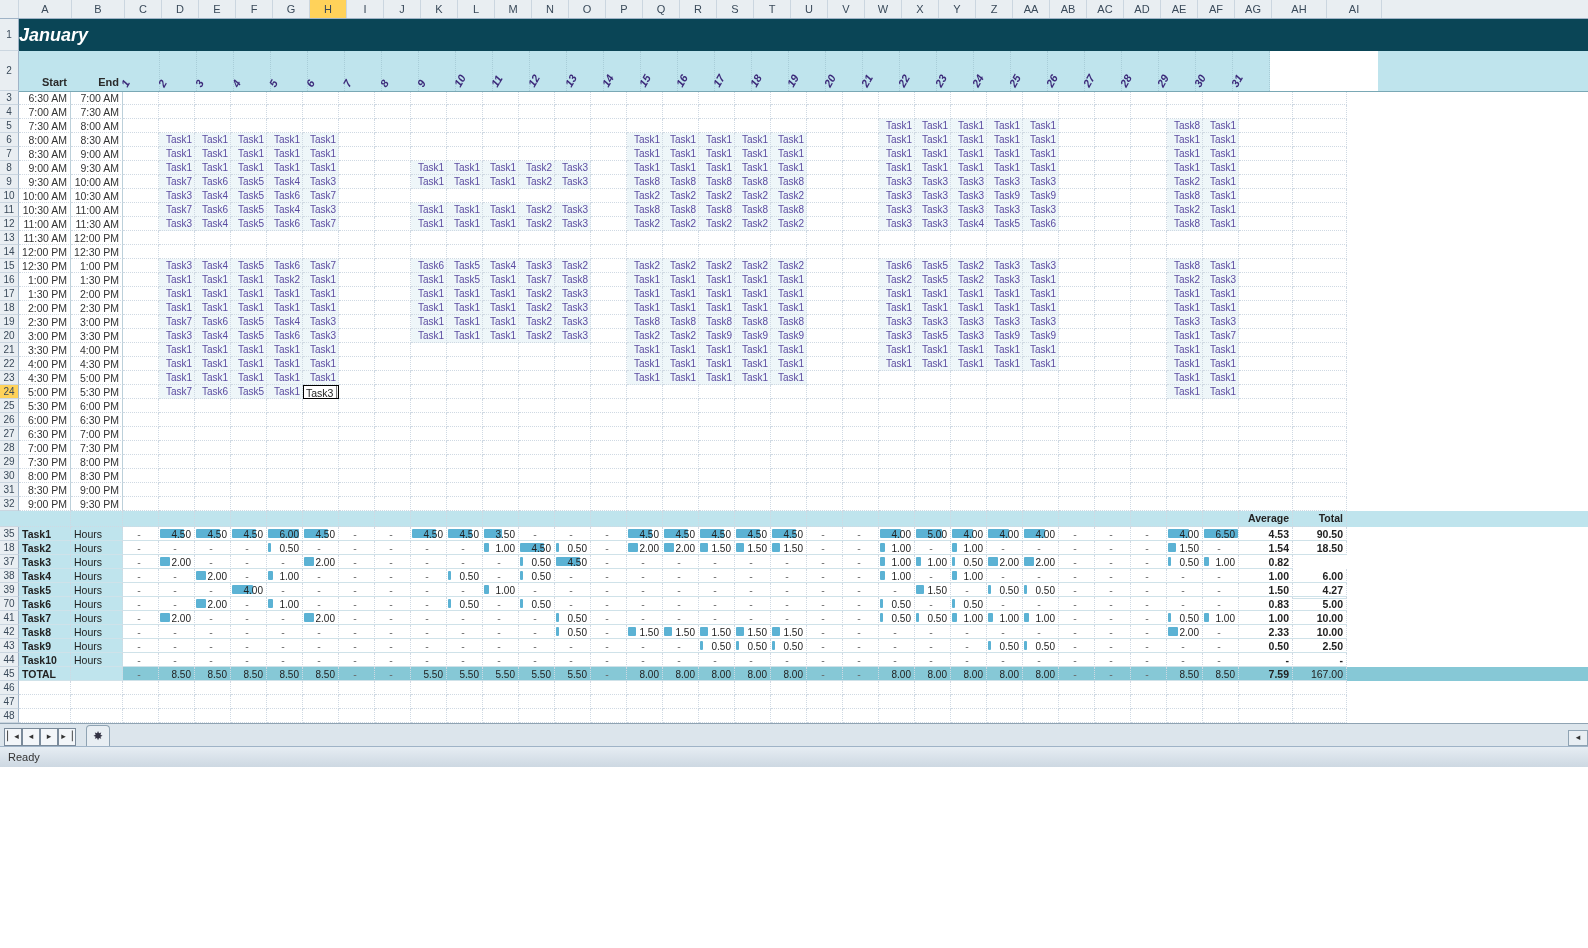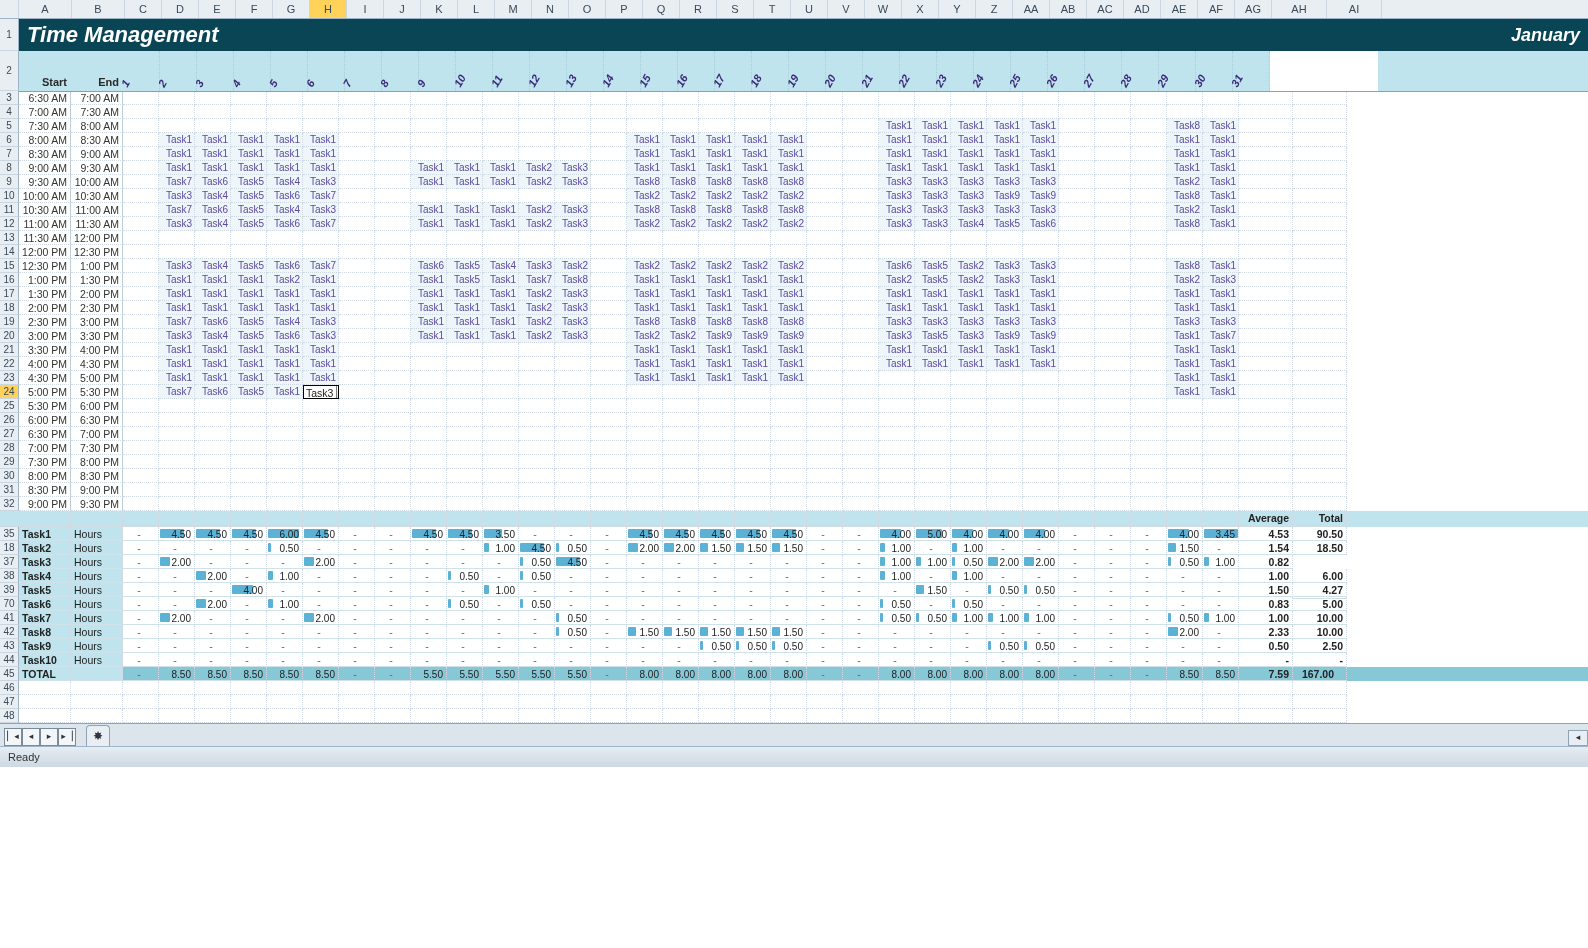--- a/index.html
+++ b/index.html
@@ -100,21 +100,20 @@
       <div class="wDay">AE</div>
       <div class="wDay">AF</div>
       <div class="wDay">AG</div>
       <div class="wAvg">AH</div>
       <div class="wTot">AI</div>
     </div>
 
   <div class="row" style="height:32px">
     <div class="rownum" style="line-height:32px">1</div>
     <div class="titlebar" style="flex:1">
-      <div class="title">Time Management</div>
       <div class="month">January</div>
     </div>
   </div>
 
   <div class="row" style="height:40px">
     <div class="rownum" style="line-height:40px">2</div>
     <div class="diagrow" style="flex:1" id="diagrow">
       <div class="c wStart" style="border:none; position:relative">
           <span class="lbl" style="right:4px">Start</span>
         </div>
@@ -1430,21 +1429,21 @@
         <div class="c wDay dash">-</div>
         <div class="c wDay valcell"><div class="bar" style="width: 20.9231px;"></div><span class="tx">4.00</span></div>
         <div class="c wDay valcell"><div class="bar" style="width: 26.1538px;"></div><span class="tx">5.00</span></div>
         <div class="c wDay valcell"><div class="bar" style="width: 20.9231px;"></div><span class="tx">4.00</span></div>
         <div class="c wDay valcell"><div class="bar" style="width: 20.9231px;"></div><span class="tx">4.00</span></div>
         <div class="c wDay valcell"><div class="bar" style="width: 20.9231px;"></div><span class="tx">4.00</span></div>
         <div class="c wDay dash">-</div>
         <div class="c wDay dash">-</div>
         <div class="c wDay dash">-</div>
         <div class="c wDay valcell"><div class="bar" style="width: 20.9231px;"></div><span class="tx">4.00</span></div>
-        <div class="c wDay valcell"><div class="bar" style="width: 34px;"></div><span class="tx">3.45</span></div>
+        <div class="c wDay valcell"><div class="bar" style="width: 34px;"></div><span class="tx">6.50</span></div>
         <div class="c wAvg" style="font-weight: bold; text-align: right;">4.53</div>
         <div class="c wTot" style="font-weight: bold; text-align: right;">90.50</div>
       </div>
       <div class="sumrow">
         <div class="rownum">18</div>
         <div class="c wStart tname">Task2</div>
         <div class="c wEnd hours">Hours</div>
         <div class="c wDay dash">-</div>
         <div class="c wDay dash">-</div>
         <div class="c wDay dash">-</div>
@@ -1812,21 +1811,21 @@
         <div class="c wDay valcell" style="background: rgb(134, 200, 214);"><span class="tx">8.00</span></div>
         <div class="c wDay valcell" style="background: rgb(134, 200, 214);"><span class="tx">8.00</span></div>
         <div class="c wDay valcell" style="background: rgb(134, 200, 214);"><span class="tx">8.00</span></div>
         <div class="c wDay valcell" style="background: rgb(134, 200, 214);"><span class="tx">8.00</span></div>
         <div class="c wDay dash" style="background: rgb(134, 200, 214);">-</div>
         <div class="c wDay dash" style="background: rgb(134, 200, 214);">-</div>
         <div class="c wDay dash" style="background: rgb(134, 200, 214);">-</div>
         <div class="c wDay valcell" style="background: rgb(134, 200, 214);"><span class="tx">8.50</span></div>
         <div class="c wDay valcell" style="background: rgb(134, 200, 214);"><span class="tx">8.50</span></div>
         <div class="c wAvg" style="font-weight: bold; text-align: right;">7.59</div>
-        <div class="c wTot" style="font-weight: bold; text-align: center;">167.00</div>
+        <div class="c wTot" style="font-weight: normal; text-align: right;">167.00</div>
       </div>
     </div>
 
   <div id="extras">
       <div class="row">
         <div class="rownum">46</div>
         <div class="c wStart"></div>
         <div class="c wEnd"></div>
         <div class="c wDay"></div>
         <div class="c wDay"></div>

